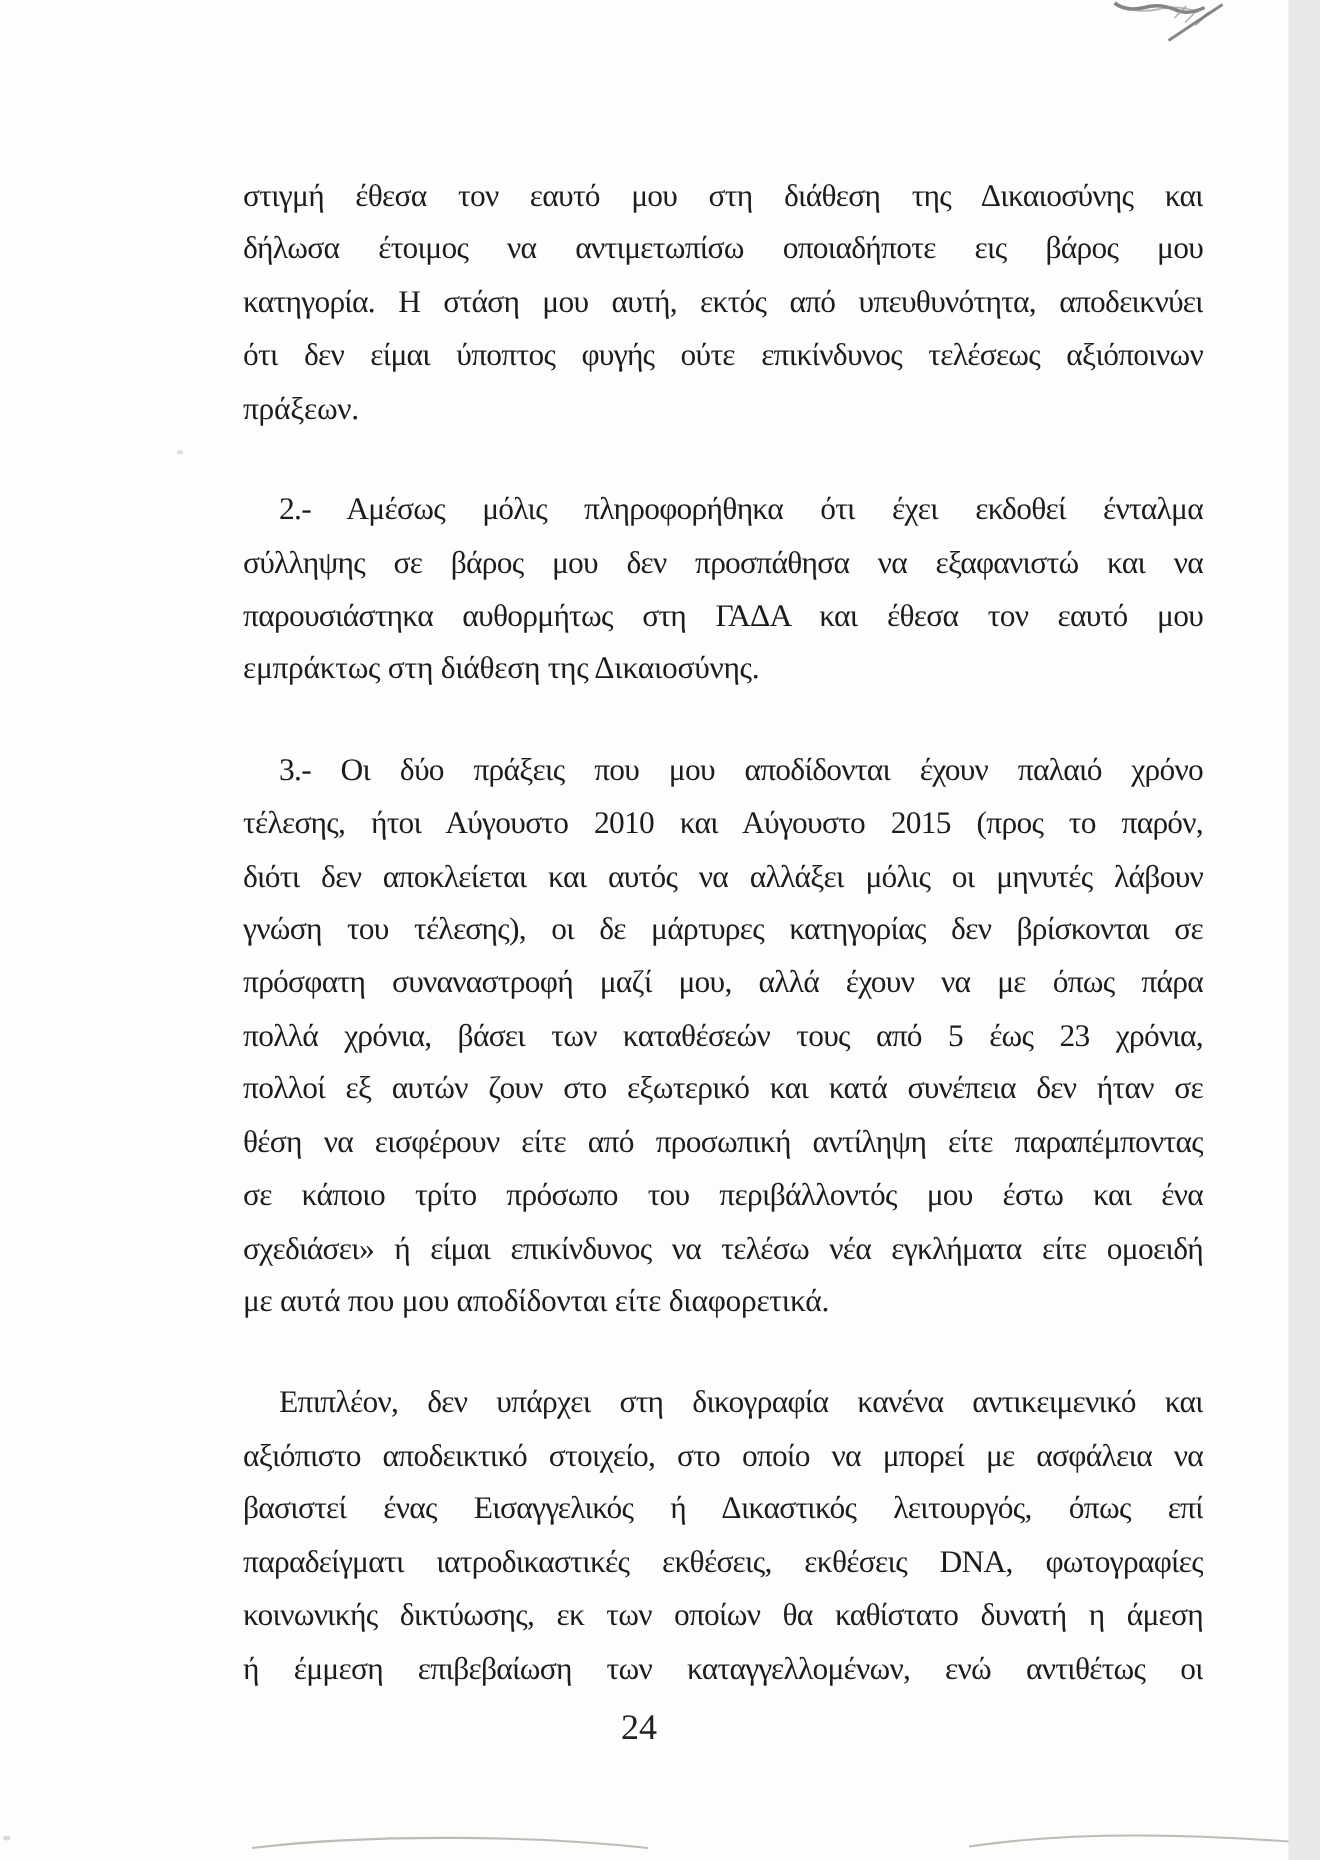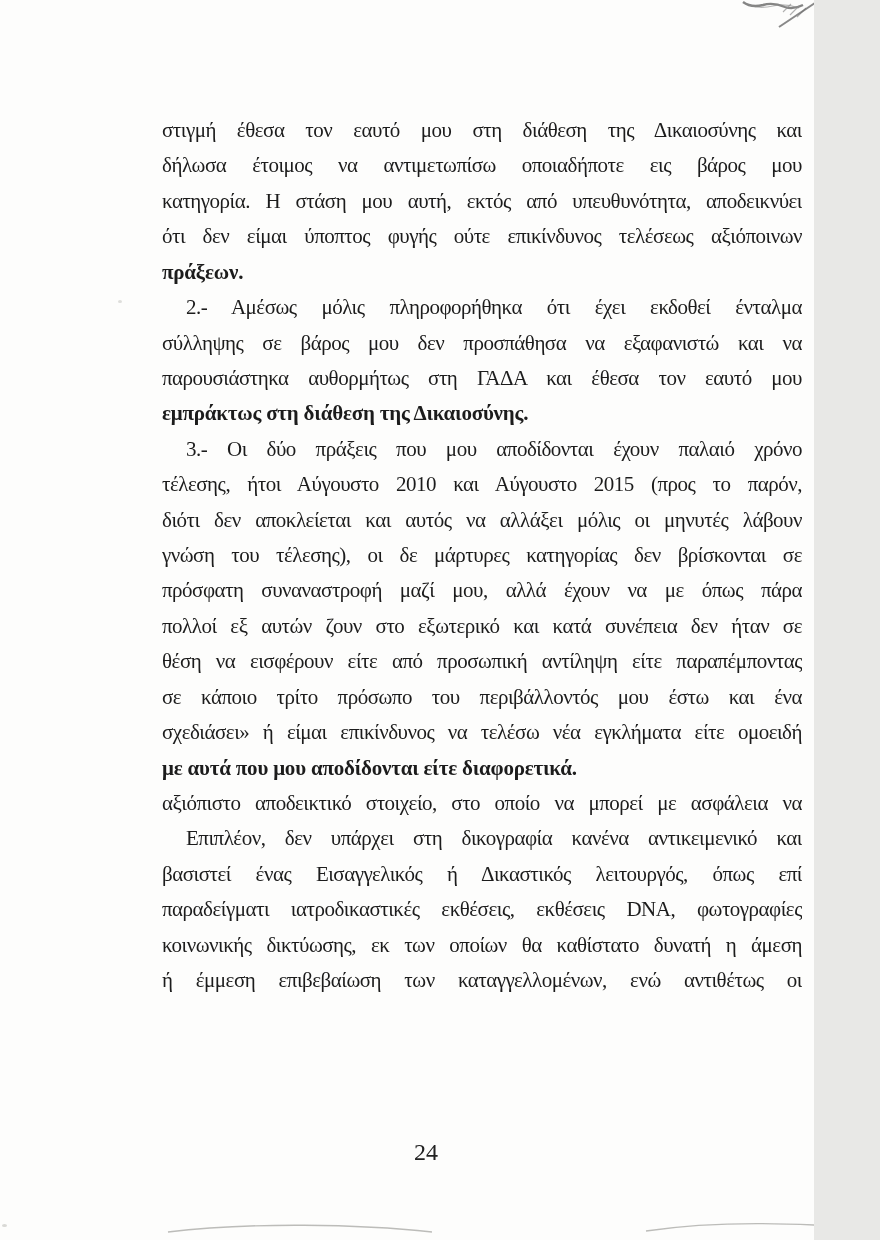--- a/index.html
+++ b/index.html
@@ -8,20 +8,21 @@
     background: #e8e8e6;
   }
   .scan-page {
     position: relative;
     width: 814px;
     height: 1240px;
     background: #fdfdfc;
     overflow: hidden;
     font-family: "Liberation Serif", "DejaVu Serif", serif;
     color: #1c1c1c;
+    padding-left: 45px;
   }
   .text-block {
     position: absolute;
     left: 162px;
     top: 113px;
     width: 640px;
   }
   .line {
     height: 35.43px;
     max-height: 35.43px;
@@ -32,24 +33,24 @@
     word-spacing: -1px;
     text-align: justify;
     text-align-last: justify;
     text-justify: inter-word;
   }
   .line.no-justify {
     text-align: left;
     text-align-last: left;
     letter-spacing: -0.2px;
     word-spacing: 0;
-    font-weight: bold;
   }
   .line.indent {
     text-indent: 24px;
+    margin-top: 32px;
   }
   .page-number {
     position: absolute;
     left: 414px;
     top: 1138px;
     width: 80px;
     text-align: left;
     font-size: 24px;
     line-height: 28px;
     color: #222;
@@ -96,27 +97,28 @@
       <div class="line no-justify">πράξεων.</div>
       <div class="line indent">2.- Αμέσως μόλις πληροφορήθηκα ότι έχει εκδοθεί ένταλμα</div>
       <div class="line">σύλληψης σε βάρος μου δεν προσπάθησα να εξαφανιστώ και να</div>
       <div class="line">παρουσιάστηκα αυθορμήτως στη ΓΑΔΑ και έθεσα τον εαυτό μου</div>
       <div class="line no-justify">εμπράκτως στη διάθεση της Δικαιοσύνης.</div>
       <div class="line indent">3.- Οι δύο πράξεις που μου αποδίδονται έχουν παλαιό χρόνο</div>
       <div class="line">τέλεσης, ήτοι Αύγουστο 2010 και Αύγουστο 2015 (προς το παρόν,</div>
       <div class="line">διότι δεν αποκλείεται και αυτός να αλλάξει μόλις οι μηνυτές λάβουν</div>
       <div class="line">γνώση του τέλεσης), οι δε μάρτυρες κατηγορίας δεν βρίσκονται σε</div>
       <div class="line">πρόσφατη συναναστροφή μαζί μου, αλλά έχουν να με όπως πάρα</div>
+      <div class="line">πολλά χρόνια, βάσει των καταθέσεών τους από 5 έως 23 χρόνια,</div>
       <div class="line">πολλοί εξ αυτών ζουν στο εξωτερικό και κατά συνέπεια δεν ήταν σε</div>
       <div class="line">θέση να εισφέρουν είτε από προσωπική αντίληψη είτε παραπέμποντας</div>
       <div class="line">σε κάποιο τρίτο πρόσωπο του περιβάλλοντός μου έστω και ένα</div>
       <div class="line">σχεδιάσει» ή είμαι επικίνδυνος να τελέσω νέα εγκλήματα είτε ομοειδή</div>
       <div class="line no-justify">με αυτά που μου αποδίδονται είτε διαφορετικά.</div>
+      <div class="line indent">Επιπλέον, δεν υπάρχει στη δικογραφία κανένα αντικειμενικό και</div>
       <div class="line">αξιόπιστο αποδεικτικό στοιχείο, στο οποίο να μπορεί με ασφάλεια να</div>
-      <div class="line indent">Επιπλέον, δεν υπάρχει στη δικογραφία κανένα αντικειμενικό και</div>
       <div class="line">βασιστεί ένας Εισαγγελικός ή Δικαστικός λειτουργός, όπως επί</div>
       <div class="line">παραδείγματι ιατροδικαστικές εκθέσεις, εκθέσεις DNA, φωτογραφίες</div>
       <div class="line">κοινωνικής δικτύωσης, εκ των οποίων θα καθίστατο δυνατή η άμεση</div>
       <div class="line">ή έμμεση επιβεβαίωση των καταγγελλομένων, ενώ αντιθέτως οι</div>
     </div>
 
   <div class="page-number">24</div>
 
   <div class="speck speck-a"></div>
   <div class="speck speck-b"></div>

